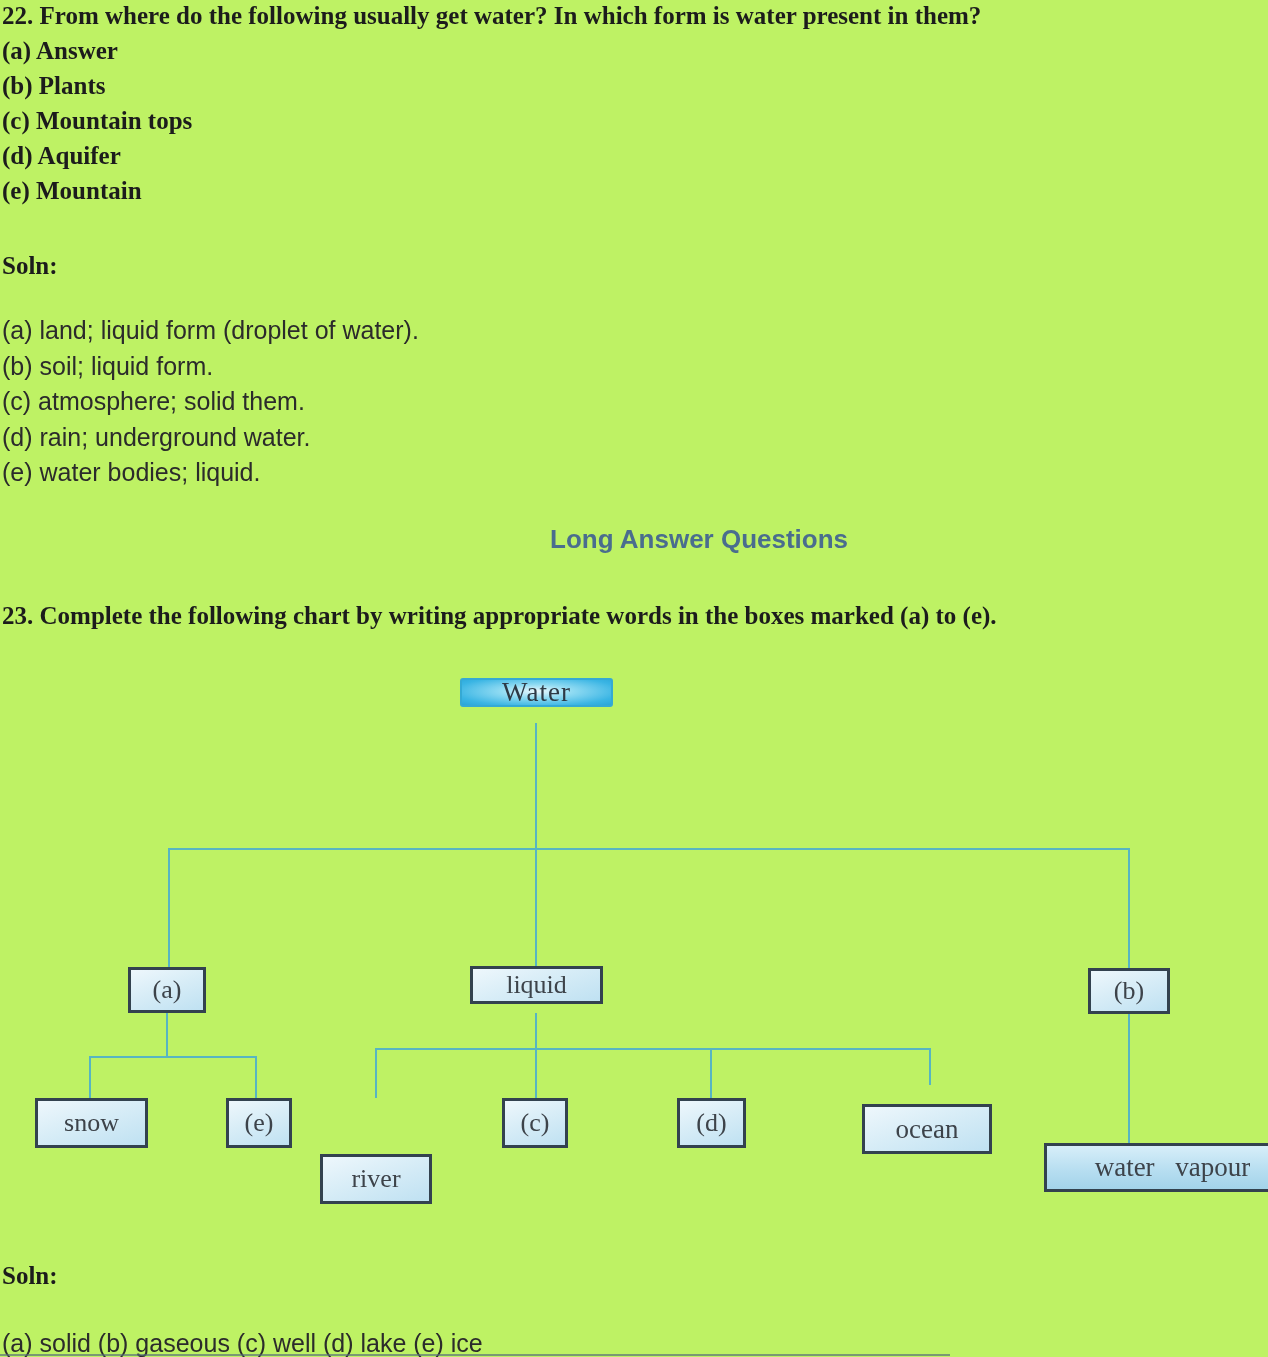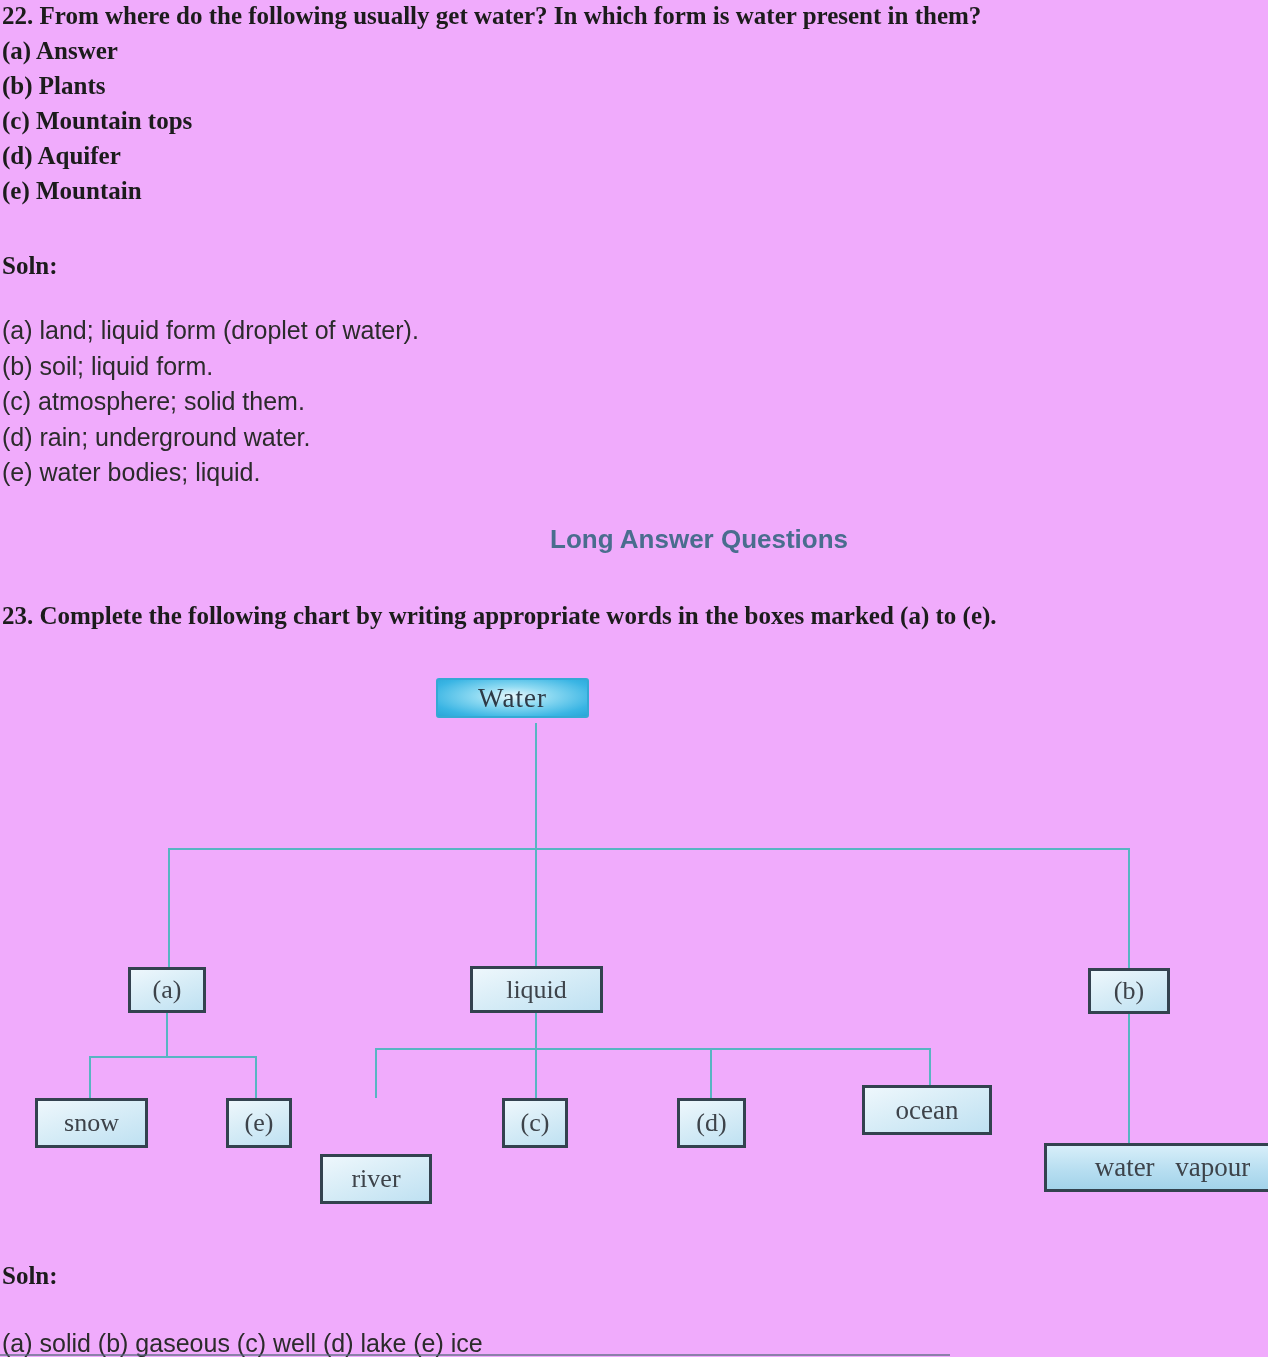--- a/index.html
+++ b/index.html
@@ -2,21 +2,21 @@
 <html><head>
 <meta charset="utf-8">
 <style>
   * { margin: 0; padding: 0; box-sizing: border-box; }
   html, body { background: #ffffff; }
   body { font-family: "Liberation Serif", serif; }
   .page {
     position: relative;
     width: 1268px;
     height: 1357px;
-    background: #f0abfc;
+    background: #bef264;
     overflow: hidden;
   }
   .tblock { position: absolute; left: 2px; color: #1c1c1c; white-space: nowrap; }
   .serif-bold { font-family: "Liberation Serif", serif; font-weight: bold; font-size: 25px; line-height: 35px; }
   .serif-reg  { font-family: Liberation Sans, sans-serif; font-weight: normal; font-size: 25px; line-height: 35.5px; color: #2b2b2b; }
   .section-heading {
     position: absolute;
     left: 550px; top: 524px;
     font-family: "Liberation Sans", sans-serif;
     font-weight: bold; font-size: 26px;
@@ -37,21 +37,21 @@
   .node-water {
     border: 2px solid #35a9d4;
     border-radius: 3px;
     background: radial-gradient(ellipse at 50% 45%, #e9f8fd 0%, #8edaf2 35%, #3ab5e4 78%, #2aa6d8 100%);
     color: #2e3a46; font-size: 27px; letter-spacing: 1px;
   }
   .node-vapour {
     background: linear-gradient(180deg, #d7eef9 0%, #b5ddf0 60%, #a3d3ea 100%);
     font-size: 27px; word-spacing: 14px; margin-left: 36px;
   }
-  .node-ocean { font-size: 27px; }
+  .node-ocean { font-size: 27px; margin-top: 19px; }
   .bottom-rule { position: absolute; left: 0; top: 1354px; width: 950px; height: 2px; background: #55697c; opacity: 0.65; }
 </style>
 </head>
 <body>
 
 <div class="page">
 
   <div class="tblock serif-bold" style="top:-2px;">
     <div>22. From where do the following usually get water? In which form is water present in them?</div>
     <div>(a) Answer</div>
@@ -90,24 +90,24 @@
 
     <div class="connector" style="left:535px; top:1013px; width:2px; height:35px;"></div>
     <div class="connector" style="left:375px; top:1048px; width:556px; height:2px;"></div>
     <div class="connector" style="left:375px; top:1048px; width:2px; height:50px;"></div>
     <div class="connector" style="left:535px; top:1050px; width:2px; height:48px;"></div>
     <div class="connector" style="left:710px; top:1050px; width:2px; height:48px;"></div>
     <div class="connector" style="left:929px; top:1048px; width:2px; height:37px;"></div>
 
     <div class="connector" style="left:1128px; top:1014px; width:2px; height:129px;"></div>
 
-    <div class="node node-water" style="left:436px; top:678px; width:153px; height:40px;">Water</div>
+    <div class="node node-water" style="left:460px; top:678px; width:153px; height:29px;">Water</div>
 
     <div class="node" style="left:128px; top:967px; width:78px; height:46px;">(a)</div>
-    <div class="node" style="left:470px; top:966px; width:133px; height:47px;">liquid</div>
+    <div class="node" style="left:470px; top:966px; width:133px; height:38px;">liquid</div>
     <div class="node" style="left:1088px; top:968px; width:82px; height:46px;">(b)</div>
 
     <div class="node" style="left:35px; top:1098px; width:113px; height:50px;">snow</div>
     <div class="node" style="left:226px; top:1098px; width:66px; height:50px;">(e)</div>
     <div class="node" style="left:320px; top:1154px; width:112px; height:50px;">river</div>
     <div class="node" style="left:502px; top:1098px; width:66px; height:50px;">(c)</div>
     <div class="node" style="left:677px; top:1098px; width:69px; height:50px;">(d)</div>
     <div class="node node-ocean" style="left:862px; top:1085px; width:130px; height:50px;">ocean</div>
     <div class="node node-vapour" style="left:1008px; top:1143px; width:257px; height:49px;">water  vapour</div>
   </div>

